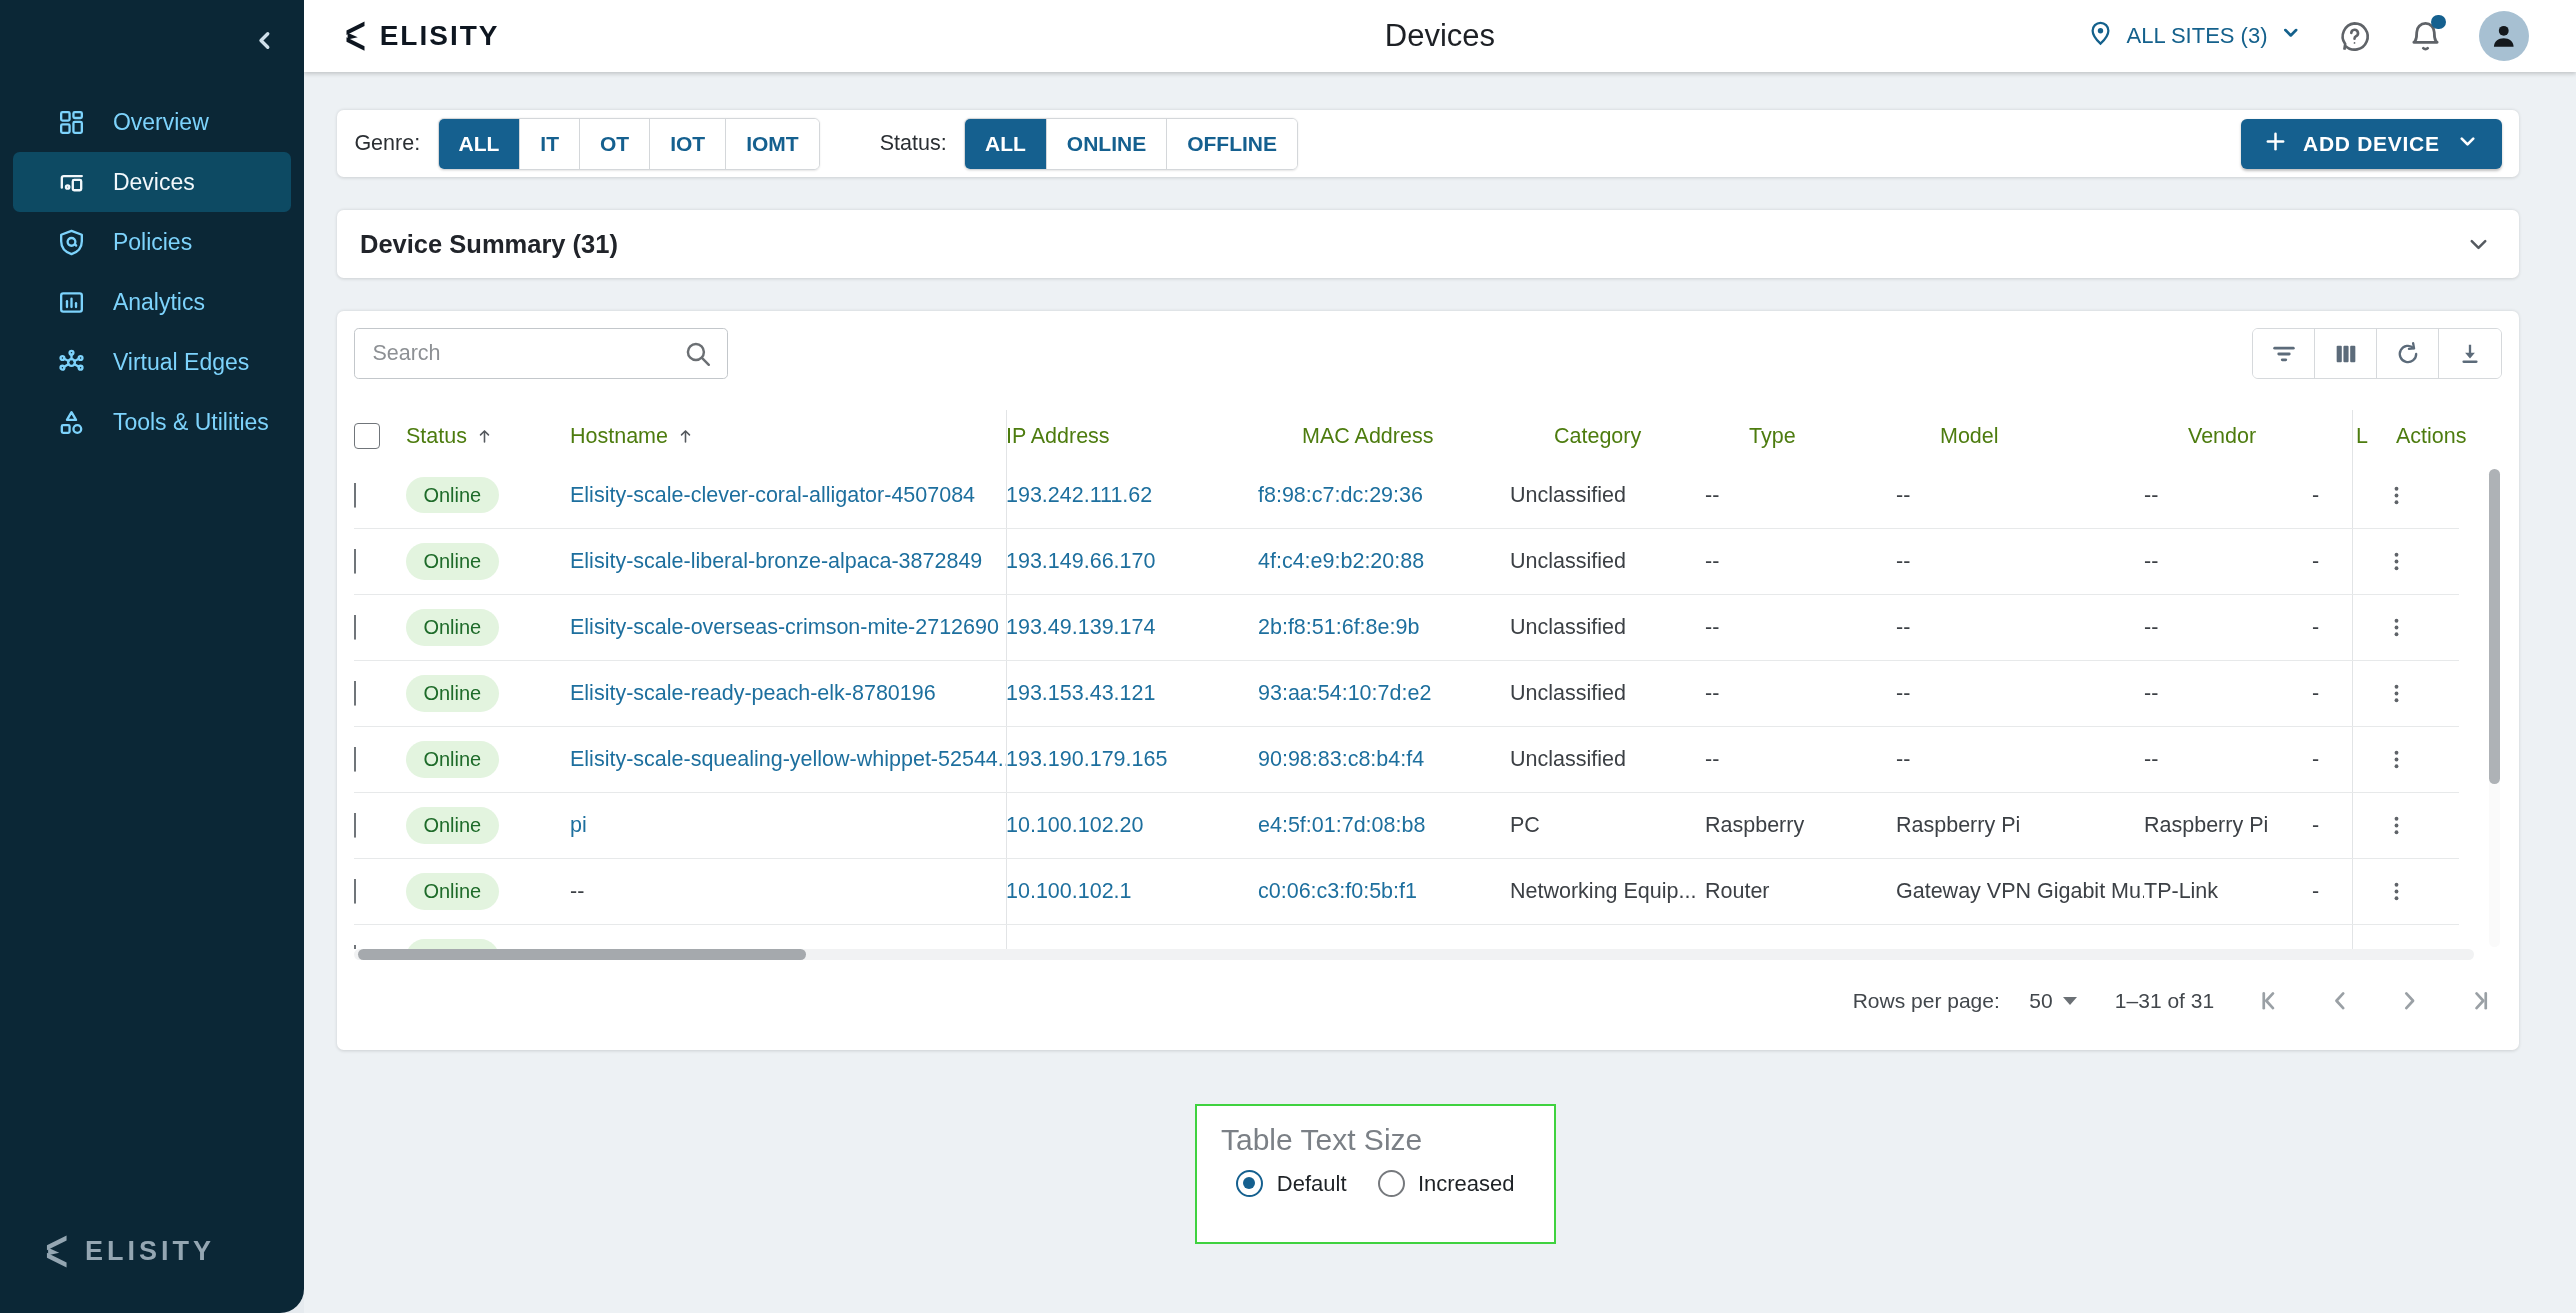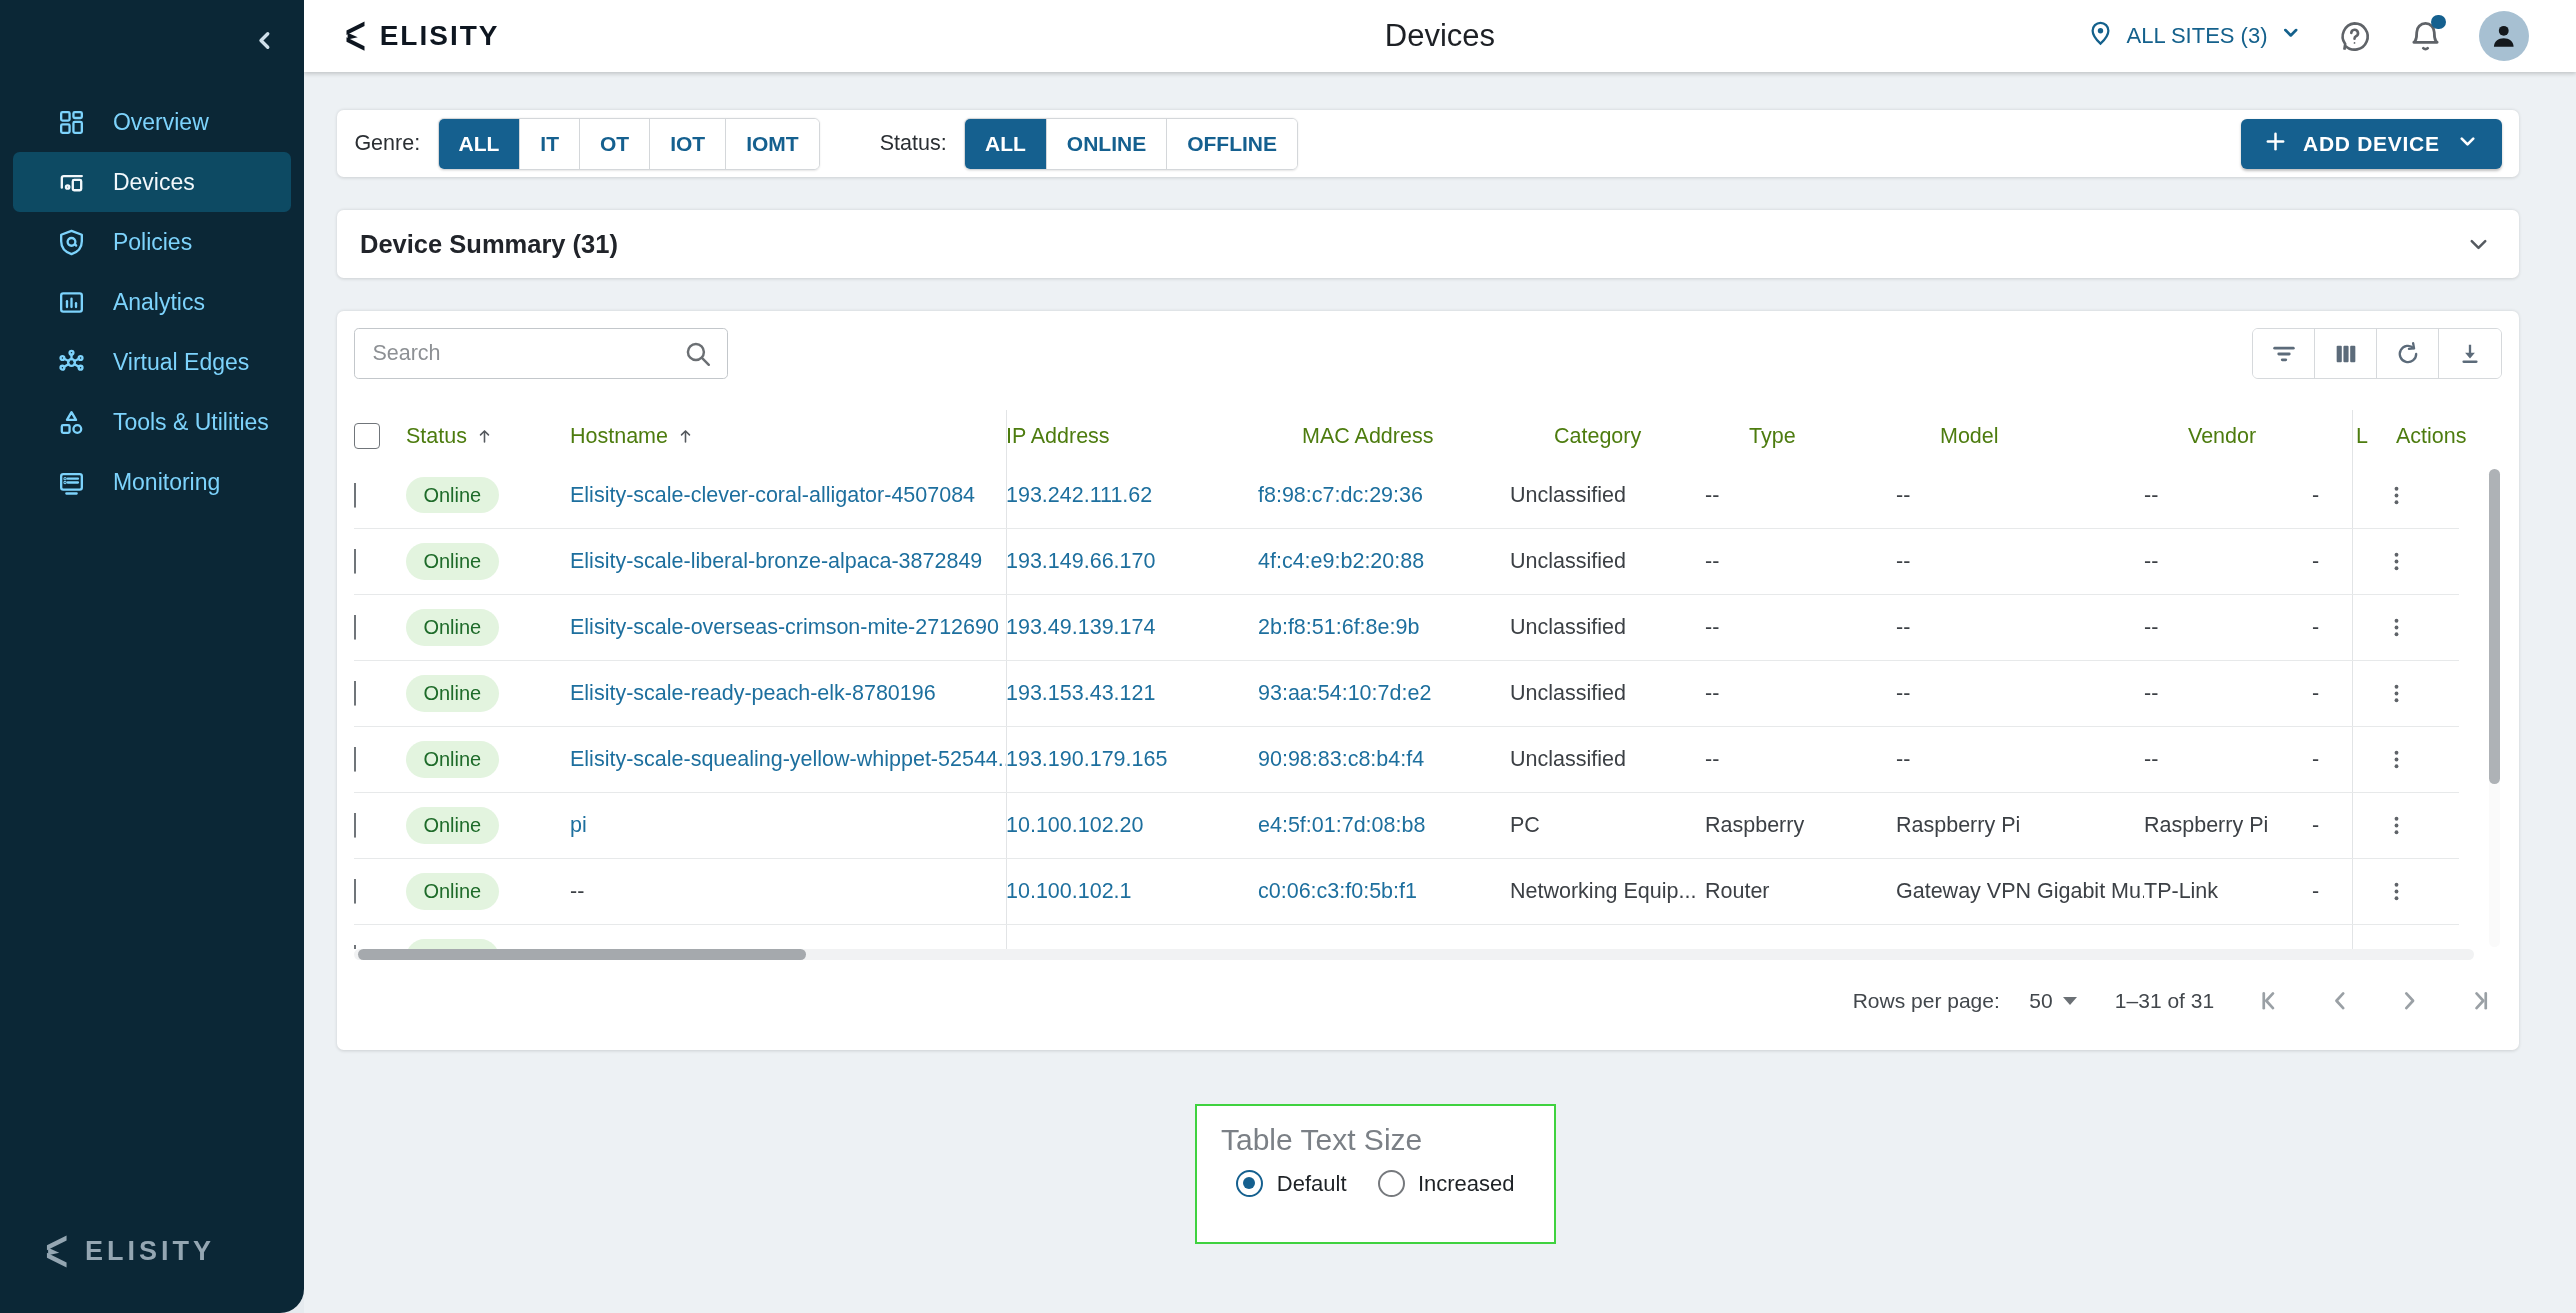--- a/index.html
+++ b/index.html
@@ -212,33 +212,20 @@
       <div class="nav-item">
         <span class="nicon">
           <svg viewBox="0 0 24 24" fill="none" stroke="currentColor" stroke-width="1.8" stroke-linecap="round" stroke-linejoin="round">
             <path d="M12 4 L15.5 10 H8.5 Z"></path>
             <rect x="4.5" y="14" width="6" height="6" rx="1"></rect>
             <circle cx="16.5" cy="17" r="3"></circle>
           </svg>
         </span>
         <span>Tools &amp; Utilities</span>
       </div>
-      <div class="nav-item">
-        <span class="nicon">
-          <svg viewBox="0 0 24 24" fill="none" stroke="currentColor" stroke-width="1.8" stroke-linecap="round" stroke-linejoin="round">
-            <rect x="4" y="5.5" width="16" height="12" rx="1.6"></rect>
-            <line x1="9" y1="9" x2="17" y2="9"></line>
-            <line x1="9" y1="12" x2="17" y2="12"></line>
-            <circle cx="7" cy="9" r="0.4"></circle>
-            <circle cx="7" cy="12" r="0.4"></circle>
-            <line x1="8" y1="20.5" x2="16" y2="20.5"></line>
-          </svg>
-        </span>
-        <span>Monitoring</span>
-      </div>
     </div>
   <div class="sidebar-footer">
     <span class="logo-mark">
       <svg width="29.5" height="35" viewBox="0 0 24 28" fill="currentColor">
           <path d="M20 1 L4 9 L4 13 L20 5 Z"></path>
           <path d="M4 15 L4 19 L20 27 L20 23 Z"></path>
           <path d="M5 11 L14 15 L5 17 Z"></path>
         </svg>
     </span>
     <span class="wordmark">ELISITY</span>

